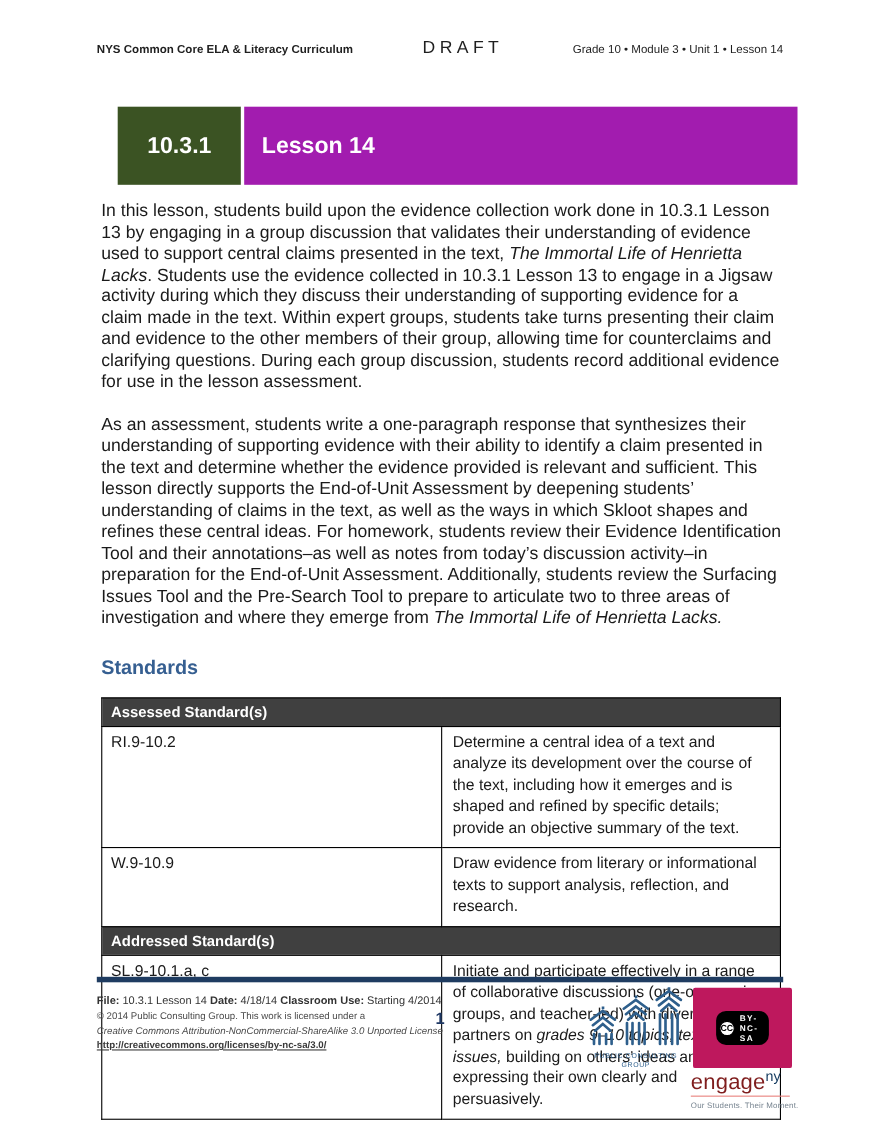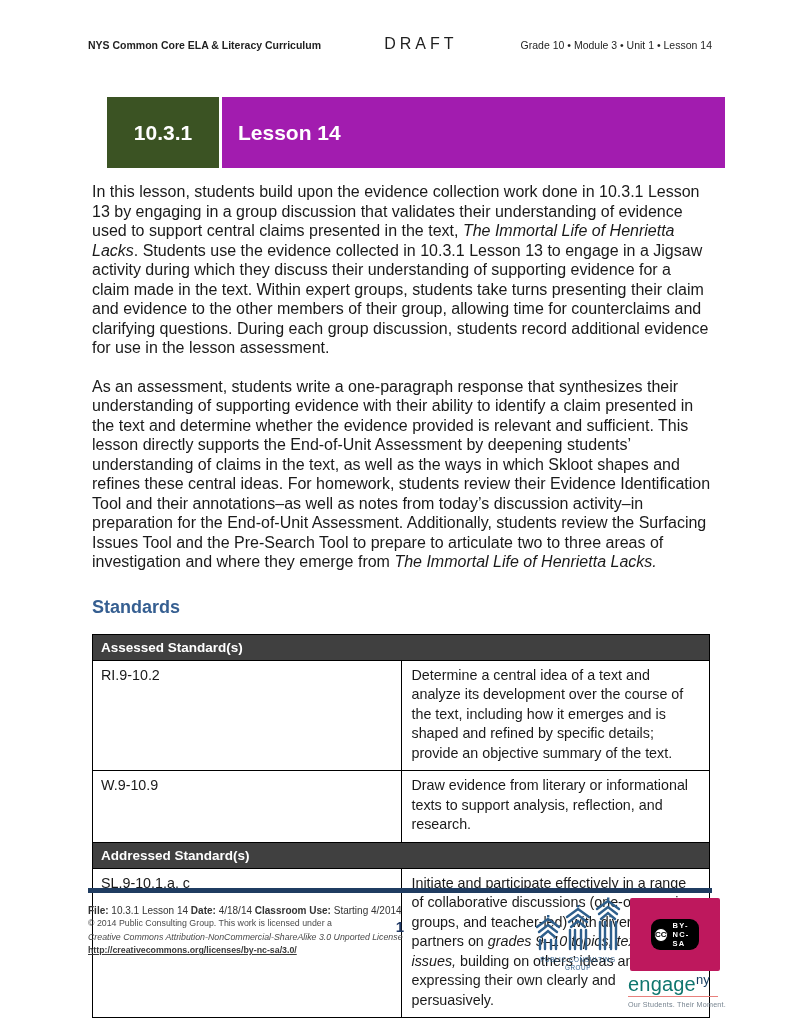--- a/index.html
+++ b/index.html
@@ -94,21 +94,21 @@
     background:#000; border-radius:9px; display:flex; align-items:center;
     padding:2px 7px 2px 3px; gap:5px;
   }
   .cc-circle {
     width:14px; height:14px; border-radius:50%; background:#fff; color:#000;
     font-size:8px; font-weight:bold; display:flex; align-items:center; justify-content:center;
     border:1.5px solid #000; box-shadow:0 0 0 1.5px #fff inset;
   }
   .cc-label { color:#fff; font-size:7.5px; font-weight:bold; letter-spacing:1.2px; }
   .engage-word { margin-top:2px; white-space:nowrap; }
-  .engage-main { font-size:20px; color:#0f766e; letter-spacing:0.2px; }
+  .engage-main { font-size:20px; color:#7f1d1d; letter-spacing:0.2px; }
   .engage-sup  { font-size:13px; color:#12395E; font-weight:normal; position:relative; top:-7px; }
   .engage-rule { width:90px; border-bottom:1.6px solid #E8807C; margin-top:0px; }
   .engage-tag  { margin-top:3px; font-size:7.2px; color:#76838F; letter-spacing:0.2px; white-space:nowrap; }
 </style>
 </head>
 <body>
 
 <div class="doc-header">
   <span class="hleft">NYS Common Core ELA &amp; Literacy Curriculum</span>
   <span class="hcenter">DRAFT</span>

